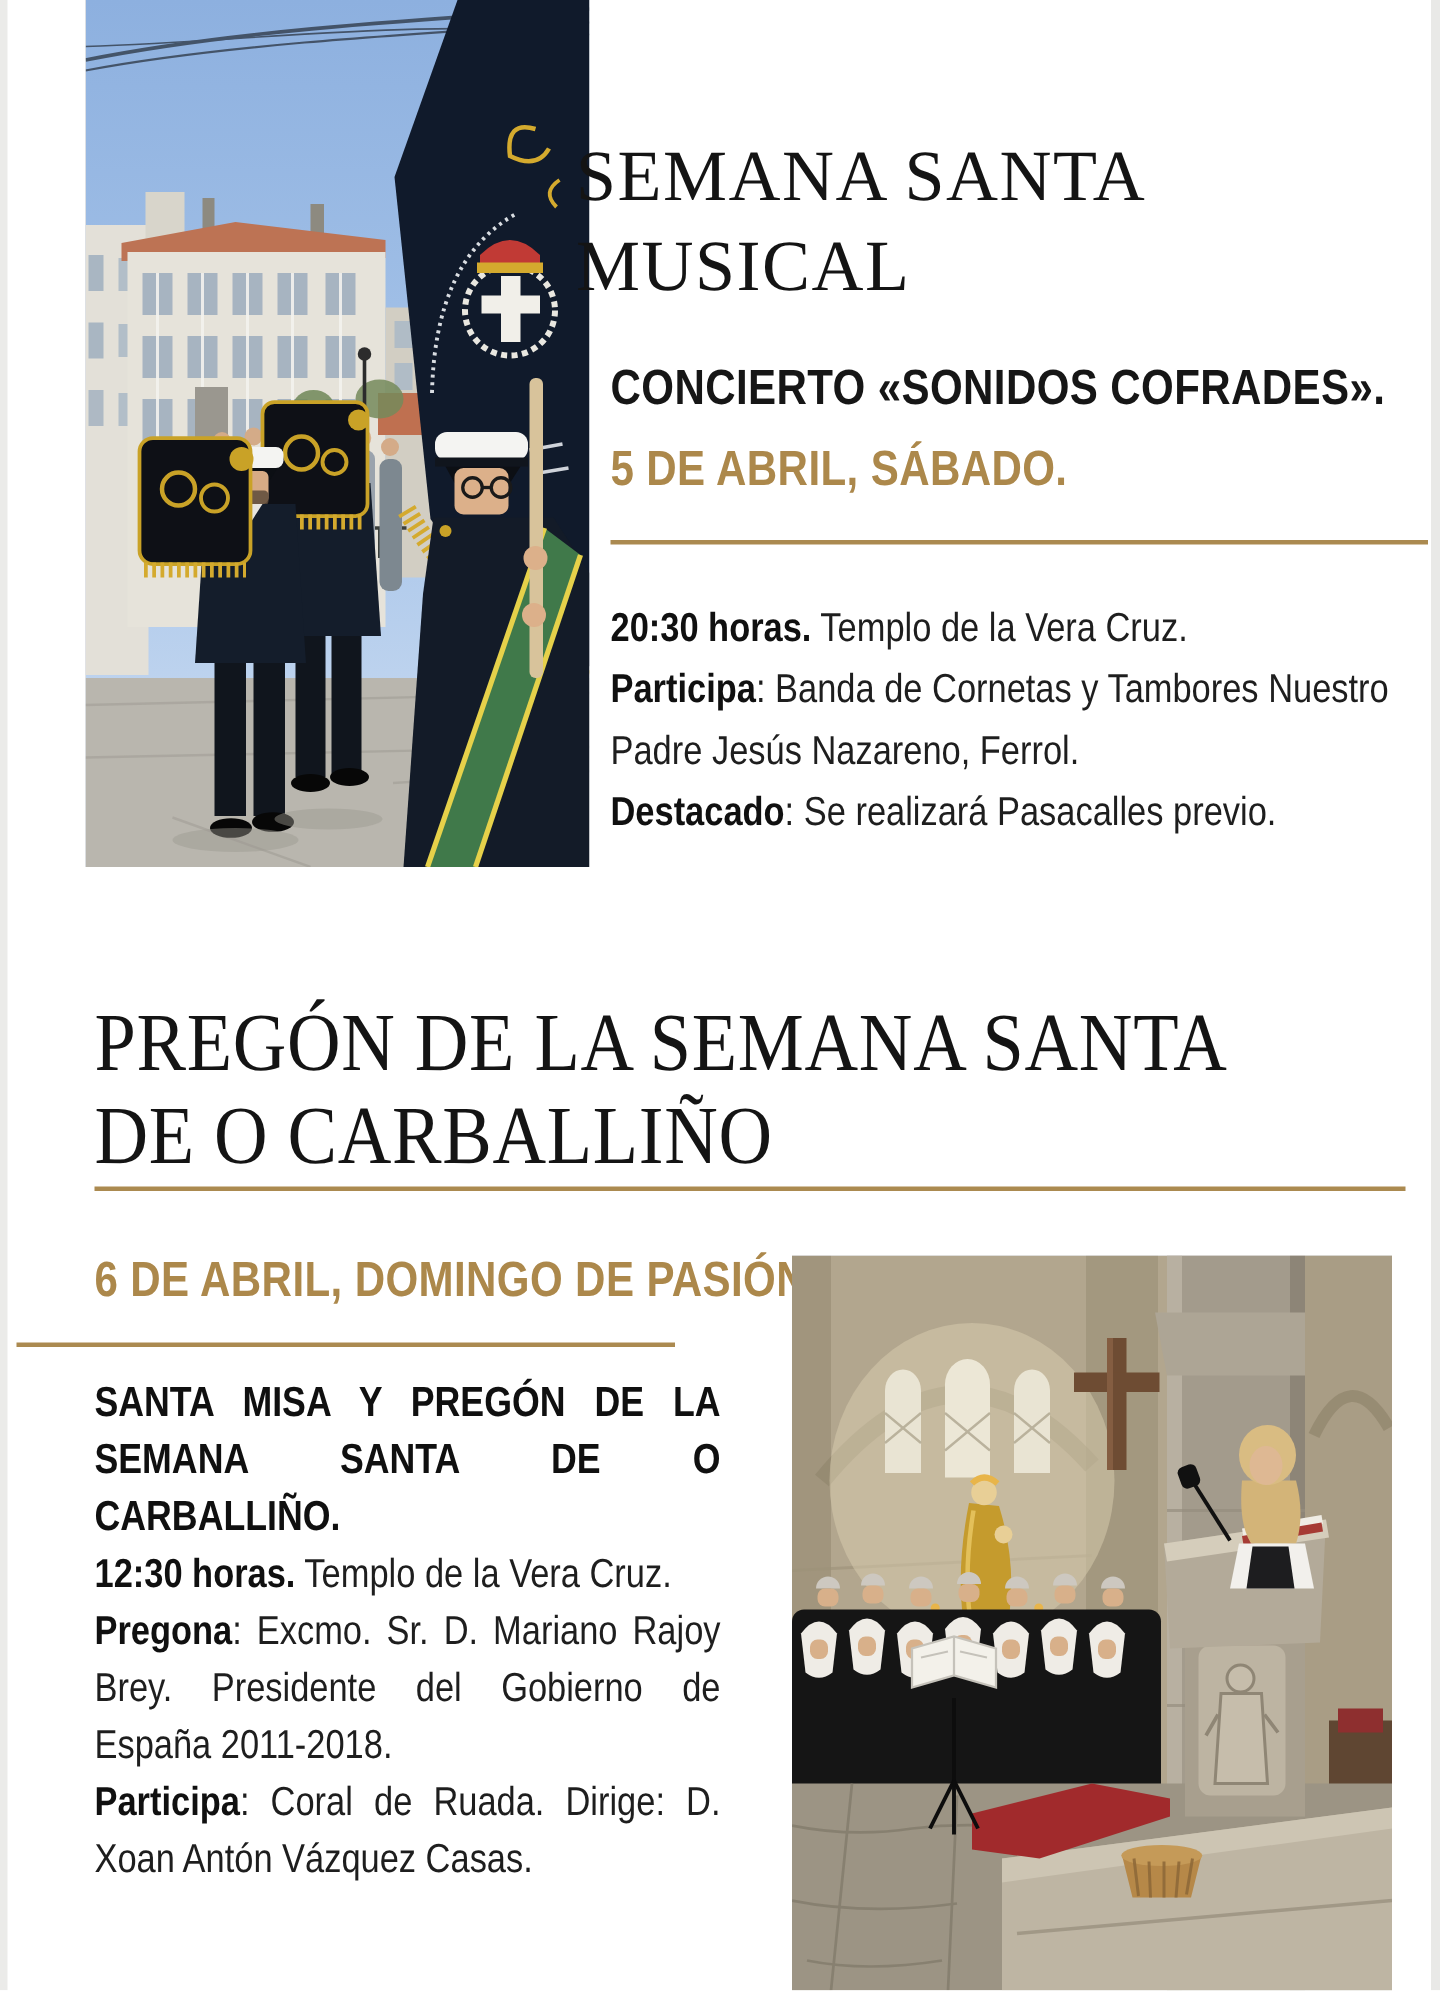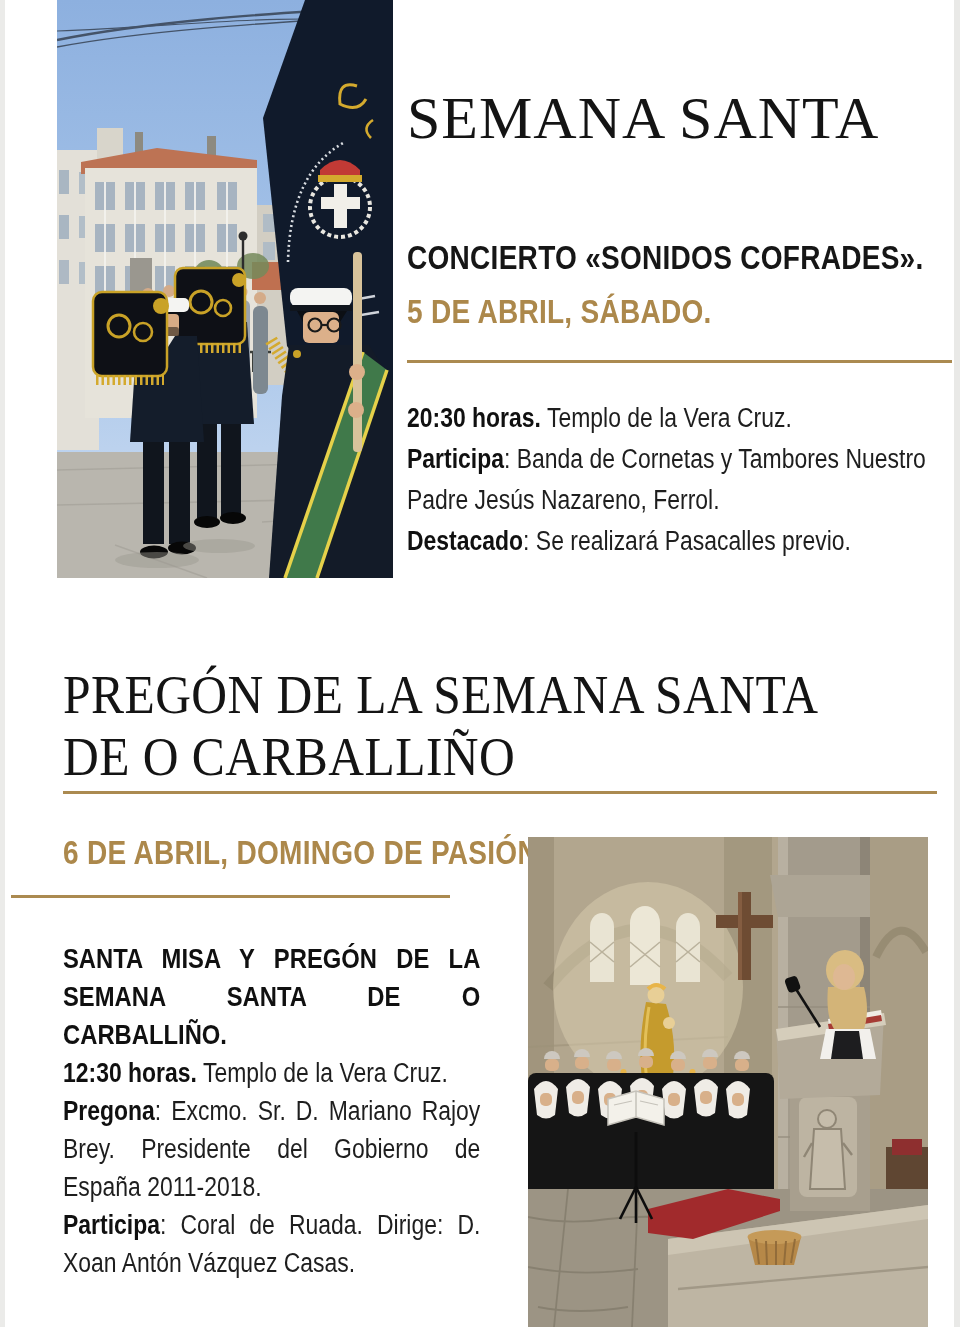--- a/index.html
+++ b/index.html
@@ -15,21 +15,21 @@
   figure{margin:0;padding:0;}
   .photo{position:absolute;overflow:hidden;background:#ccc;}
   .photo svg{display:block;width:100%;height:100%;}
   .photo-band{left:57px;top:0;width:336px;height:578px;}
   .photo-church{left:528px;top:837px;width:400px;height:490px;}
 
   .serif-title{
     position:absolute;margin:0;font-family:"Liberation Serif",serif;font-weight:normal;
     color:#141414;white-space:nowrap;
   }
-  .concert-title{left:407px;top:88px;font-size:60px;line-height:60px;letter-spacing:1px;}
+  .concert-title{left:384px;top:88px;font-size:48px;line-height:60px;letter-spacing:1px;}
   .pregon-title{left:63px;top:664px;font-size:55px;line-height:62px;letter-spacing:.5px;
     transform:scaleX(.9);transform-origin:0 0;}
 
   .cond{transform:scaleX(.85);transform-origin:0 0;}
   .head-line{position:absolute;margin:0;font-weight:bold;font-size:33px;line-height:36px;
     white-space:nowrap;letter-spacing:.3px;}
   .concert-subtitle{left:407px;top:240px;color:#161616;}
   .concert-date{left:407px;top:294px;}
   .pregon-date{left:63px;top:835px;}
   .gold-text{color:#ac884b;}
@@ -37,21 +37,21 @@
   .divider{position:absolute;height:3px;background:#ab8a50;}
   .divider-concert{left:407px;top:360px;width:545px;}
   .divider-pregon-title{left:63px;top:791px;width:874px;}
   .divider-pregon-date{left:11px;top:895px;width:439px;}
 
   .concert-details{position:absolute;left:407px;top:398px;width:546px;}
   .concert-details .inner{width:642px;font-size:27px;line-height:41px;color:#1e1e1e;}
   .concert-details p{margin:0;}
   .concert-details b{color:#101010;}
 
-  .pregon-text{position:absolute;left:63px;top:916px;width:417px;margin-top:24px;}
+  .pregon-text{position:absolute;left:63px;top:916px;width:417px;}
   .pregon-text .inner{width:491px;font-size:27px;line-height:38px;color:#1e1e1e;text-align:justify;}
   .pregon-text p{margin:0;}
   .pregon-text .heading{font-weight:bold;color:#101010;font-size:28px;}
   .pregon-text b{color:#101010;}
 </style>
 </head>
 <body>
 
 <div class="page">
   <div class="edge edge-left"></div>
@@ -216,20 +216,21 @@
         <rect x="296" y="252" width="9" height="200" rx="4" fill="#d8c39b"></rect>
         <circle cx="300" cy="372" r="8" fill="#dcb08a"></circle>
         <circle cx="299" cy="410" r="8" fill="#dcb08a"></circle>
         <circle cx="240" cy="354" r="4" fill="#c9a227"></circle>
       </g>
     </svg>
   </figure>
 
   <h1 class="serif-title concert-title">
     <span>SEMANA SANTA</span><br>
+    <span>MUSICAL</span>
   </h1>
   <p class="head-line cond concert-subtitle">CONCIERTO «SONIDOS COFRADES».</p>
   <p class="head-line cond concert-date gold-text">5 DE ABRIL, SÁBADO.</p>
   <div class="divider divider-concert"></div>
 
   <div class="concert-details">
     <div class="inner cond">
       <p><b>20:30 horas.</b><span> Templo de la Vera Cruz.</span></p>
       <p><b>Participa</b><span>: Banda de Cornetas y Tambores Nuestro Padre Jesús Nazareno, Ferrol.</span></p>
       <p><b>Destacado</b><span>: Se realizará Pasacalles previo.</span></p>

